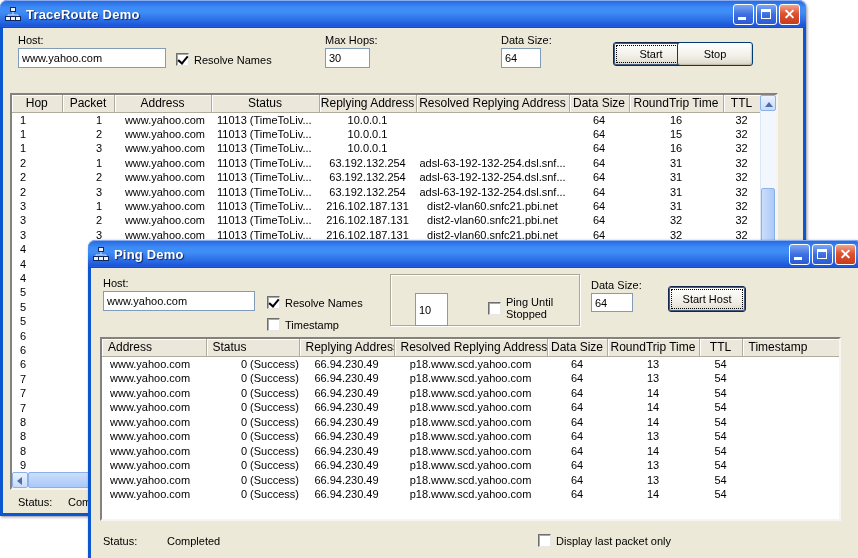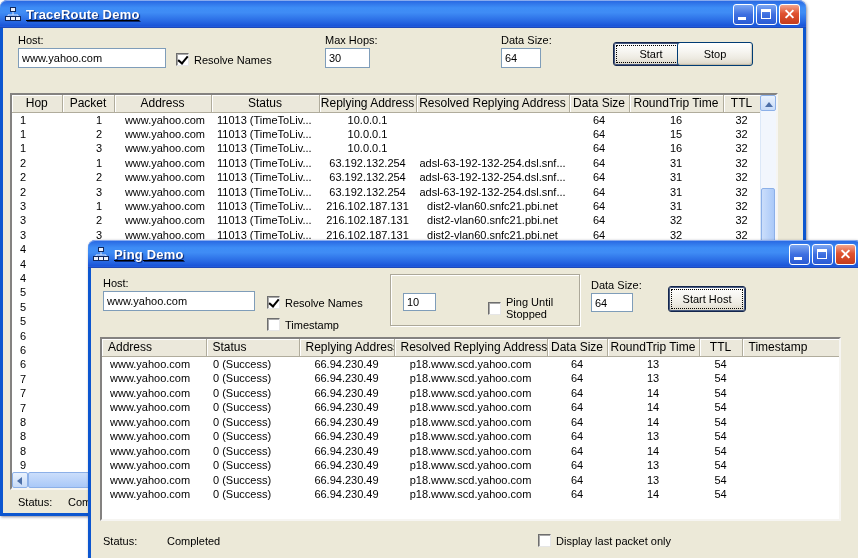--- a/index.html
+++ b/index.html
@@ -5,21 +5,21 @@
   * { margin:0; padding:0; box-sizing:border-box; }
   body { font-family:"Liberation Sans", sans-serif; }
   .screen { position:relative; width:858px; height:558px; overflow:hidden; background:#fff; }
 
   
   .xp-window { position:absolute; border-radius:8px 8px 0 0;
     background:#0C56D0; box-shadow:1px 1px 3px rgba(0,0,40,.45); }
   .titlebar { position:relative; height:28px; border-radius:7px 7px 0 0; padding:0 6px 0 5px;
     display:flex; align-items:center;
     background:linear-gradient(180deg,#2664E0 0%,#3E8DF6 28%,#3F8CF5 45%,#2767E2 78%,#1A55D8 92%,#2E66E0 100%);
-    box-shadow:inset 0 1px 0 rgba(255,255,255,.45), inset 0 -1px 0 rgba(0,0,80,.25);text-decoration:underline; }
+    box-shadow:inset 0 1px 0 rgba(255,255,255,.45), inset 0 -1px 0 rgba(0,0,80,.25); }
   .title-text { color:#fff; font-weight:bold; font-size:13px; margin-left:5px;
     text-shadow:1px 1px 1px #0A246A; letter-spacing:.2px; }
   .app-icon { width:16px; height:16px; display:inline-block; }
   .win-controls { margin-left:auto; display:flex; gap:2px; }
   .winbtn { position:relative; width:21px; height:21px; border-radius:3px; border:1px solid #fff;
     background:linear-gradient(180deg,#7CA7F2 0%,#3E6FE0 50%,#2A5BD4 100%); cursor:default; }
   .winbtn.close { background:linear-gradient(180deg,#F2A58E 0%,#E05230 45%,#C53C1C 100%); }
   .glyph-min { position:absolute; left:4px; bottom:4px; width:8px; height:3px; background:#fff; }
   .glyph-max { position:absolute; left:4px; top:4px; width:10px; height:10px;
     border:1px solid #fff; border-top-width:3px; }
@@ -53,21 +53,21 @@
     border-right:1px solid #B0AC9C; border-bottom:1px solid #B0AC9C;
     box-shadow:inset 1px 1px 0 #FFFFFF; white-space:nowrap; overflow:hidden; }
   .lv-table td { height:14.4px; line-height:14.4px; white-space:nowrap; overflow:hidden; color:#000; }
   .tr-table td:nth-child(1){ text-align:left; padding-left:8px; }
   .tr-table td:nth-child(2){ text-align:right; padding-right:12px; }
   .tr-table td:nth-child(3){ text-align:right; padding-right:6px; }
   .tr-table td:nth-child(4){ text-align:left; padding-left:6px; }
   .tr-table td:nth-child(n+5){ text-align:center; }
   .ping-table td { height:14.5px; line-height:14.5px; }
   .ping-table td:nth-child(1){ text-align:left; padding-left:8px; }
-  .ping-table td:nth-child(2){ text-align:left; padding-left:7px; }
+  .ping-table td:nth-child(2){ text-align:right; padding-left:7px; }
   .ping-table td:nth-child(n+3){ text-align:center; }
   .ping-table th:nth-child(-n+4), .ping-table th:nth-child(8){ text-align:left; padding-left:6px; }
 
   
   .vscroll { position:absolute; top:0; right:0; width:16px; background:#F2F6FD;
     box-shadow:inset 1px 0 0 #DCE8F8; }
   .hscroll { position:absolute; left:0; bottom:0; height:16px; background:#F2F6FD; }
   .sbtn { position:absolute; width:16px; height:16px; border:1px solid #8CB0E8; border-radius:2px;
     background:linear-gradient(180deg,#EAF2FD 0%,#C8DBF8 100%); }
   .sthumb-v { position:absolute; left:1px; width:14px; border:1px solid #8CB0E8; border-radius:2px;
@@ -500,21 +500,21 @@
       <span class="cbrow" style="left:176px; top:28px;">
         <span class="cb checked"></span>
         <span class="cblabel">Resolve Names</span>
       </span>
       <span class="cbrow" style="left:176px; top:50px;">
         <span class="cb"></span>
         <span class="cblabel">Timestamp</span>
       </span>
 
       <div class="groupbox" style="left:299px; top:6px; width:190px; height:52px;">
-        <input class="field" style="left: 12px; top: 18px; width: 33px; height: 18px;" value="10">
+        <input class="field" style="left: 24px; top: 18px; width: 33px; height: 33px;" value="10">
         <span class="cbrow" style="left:57px; top:21px;margin-left:40px;">
           <span class="cb"></span>
           <span class="cblabel">Ping Until Stopped</span>
         </span>
       </div>
 
       <span class="lbl" style="left:500px; top:11px;">Data Size:</span>
       <input class="field" style="left: 500px; top: 25px; width: 42px; height: 19px;" value="64">
       <button class="xpbtn default" style="left:577px; top:18px; width:78px; height:26px;">Start Host</button>
 

